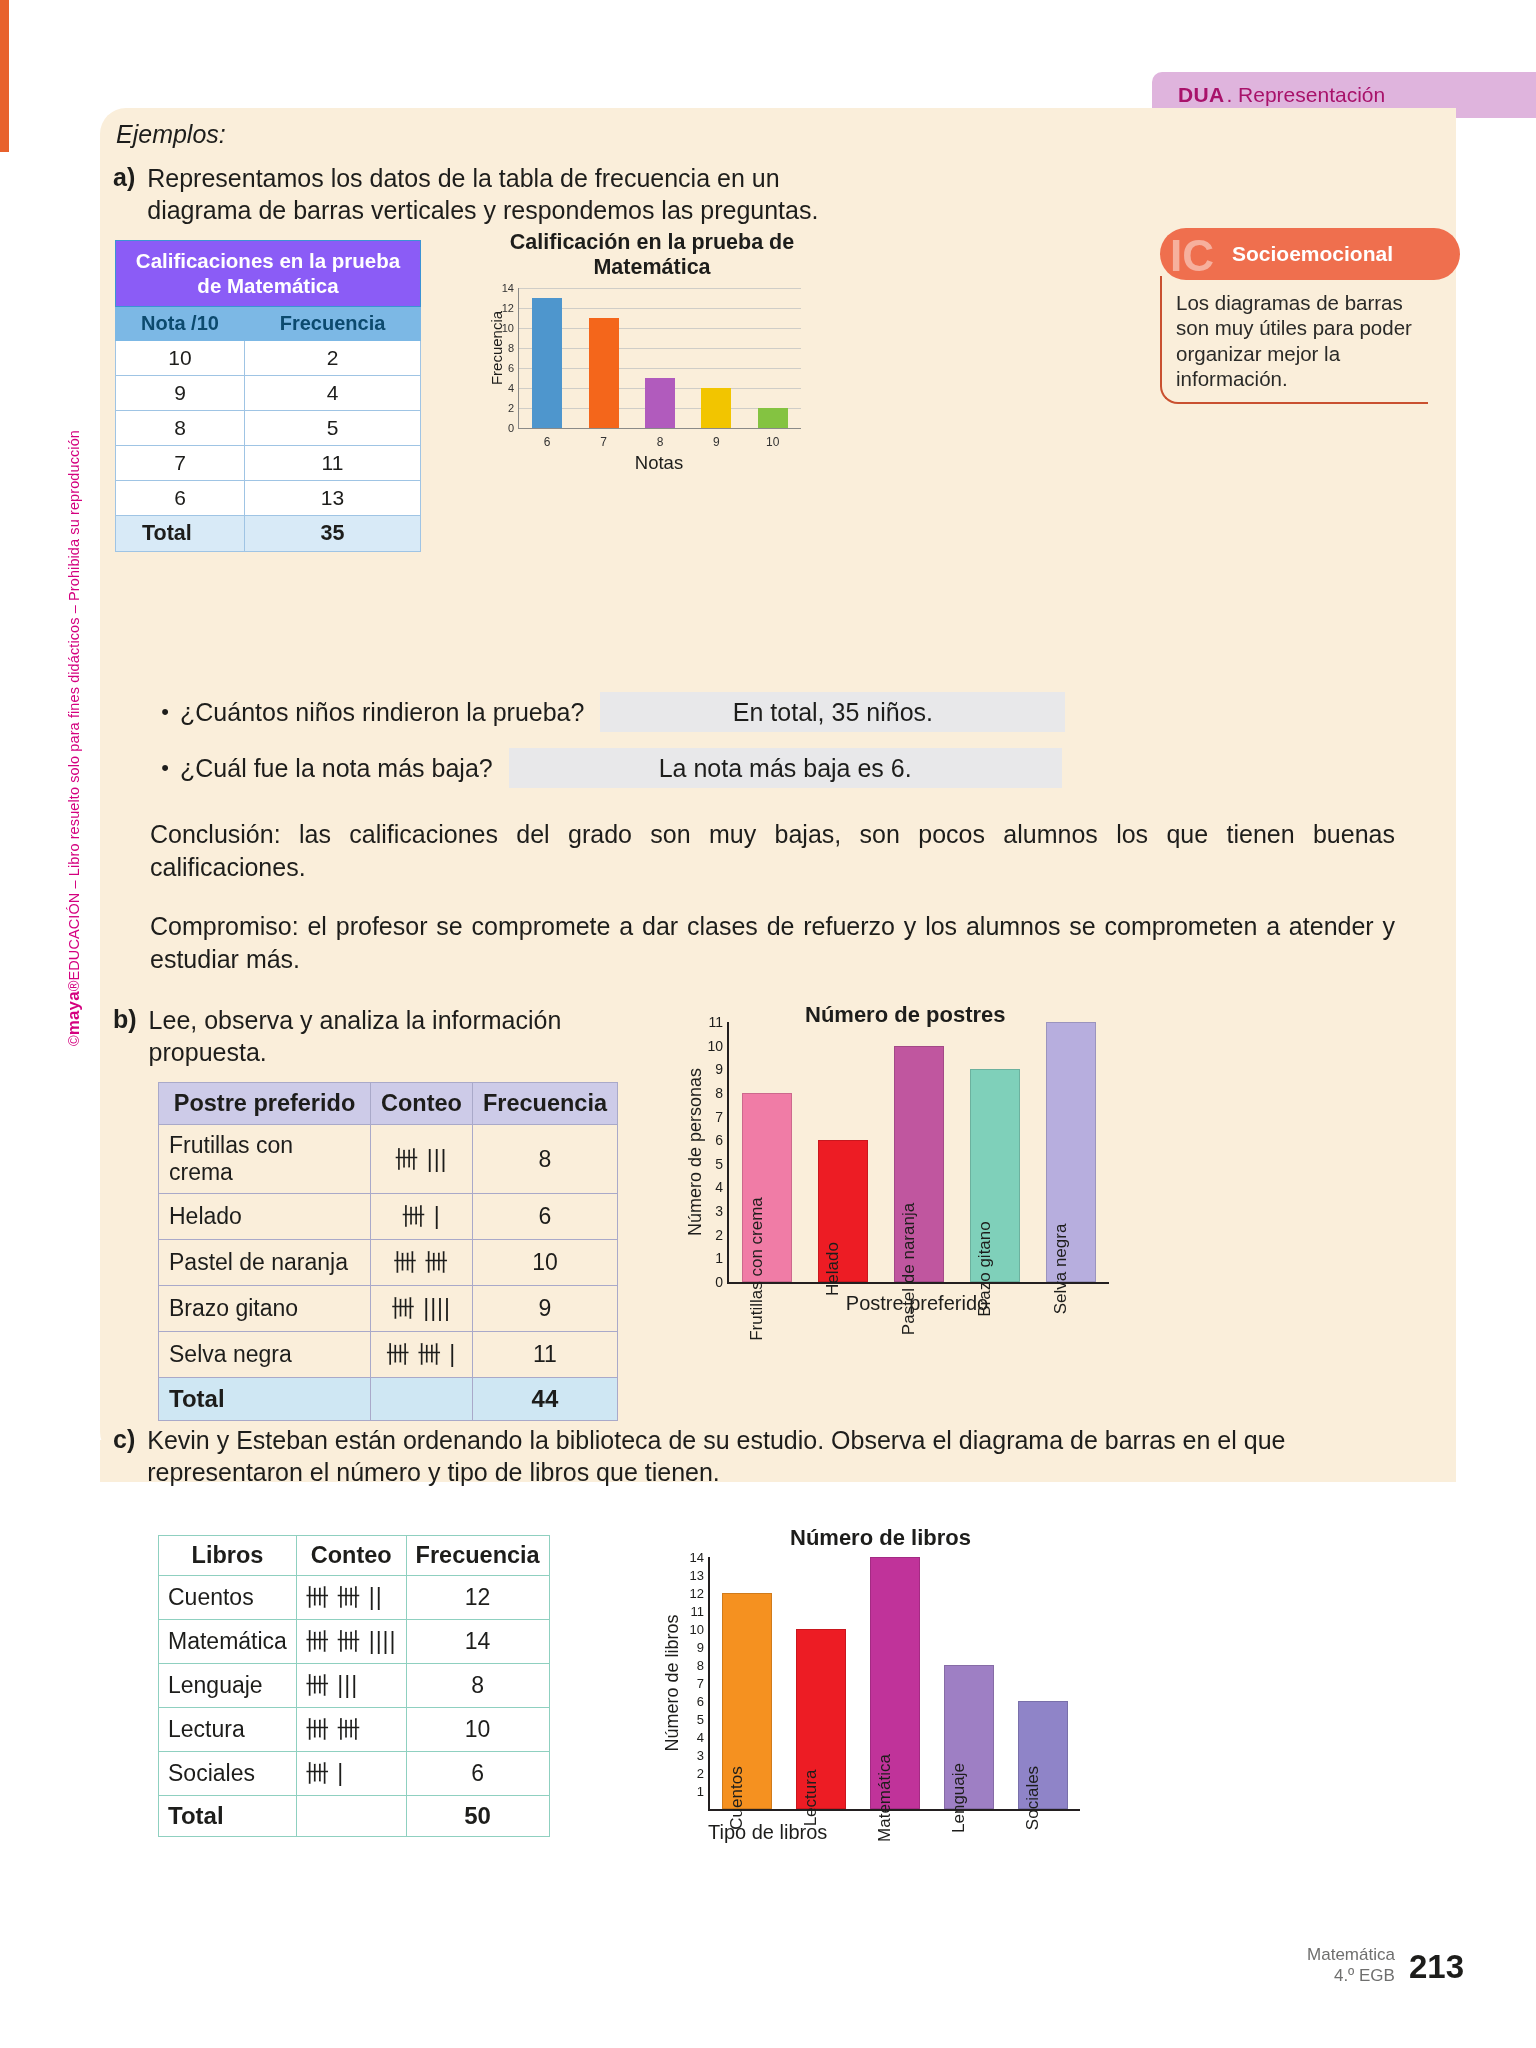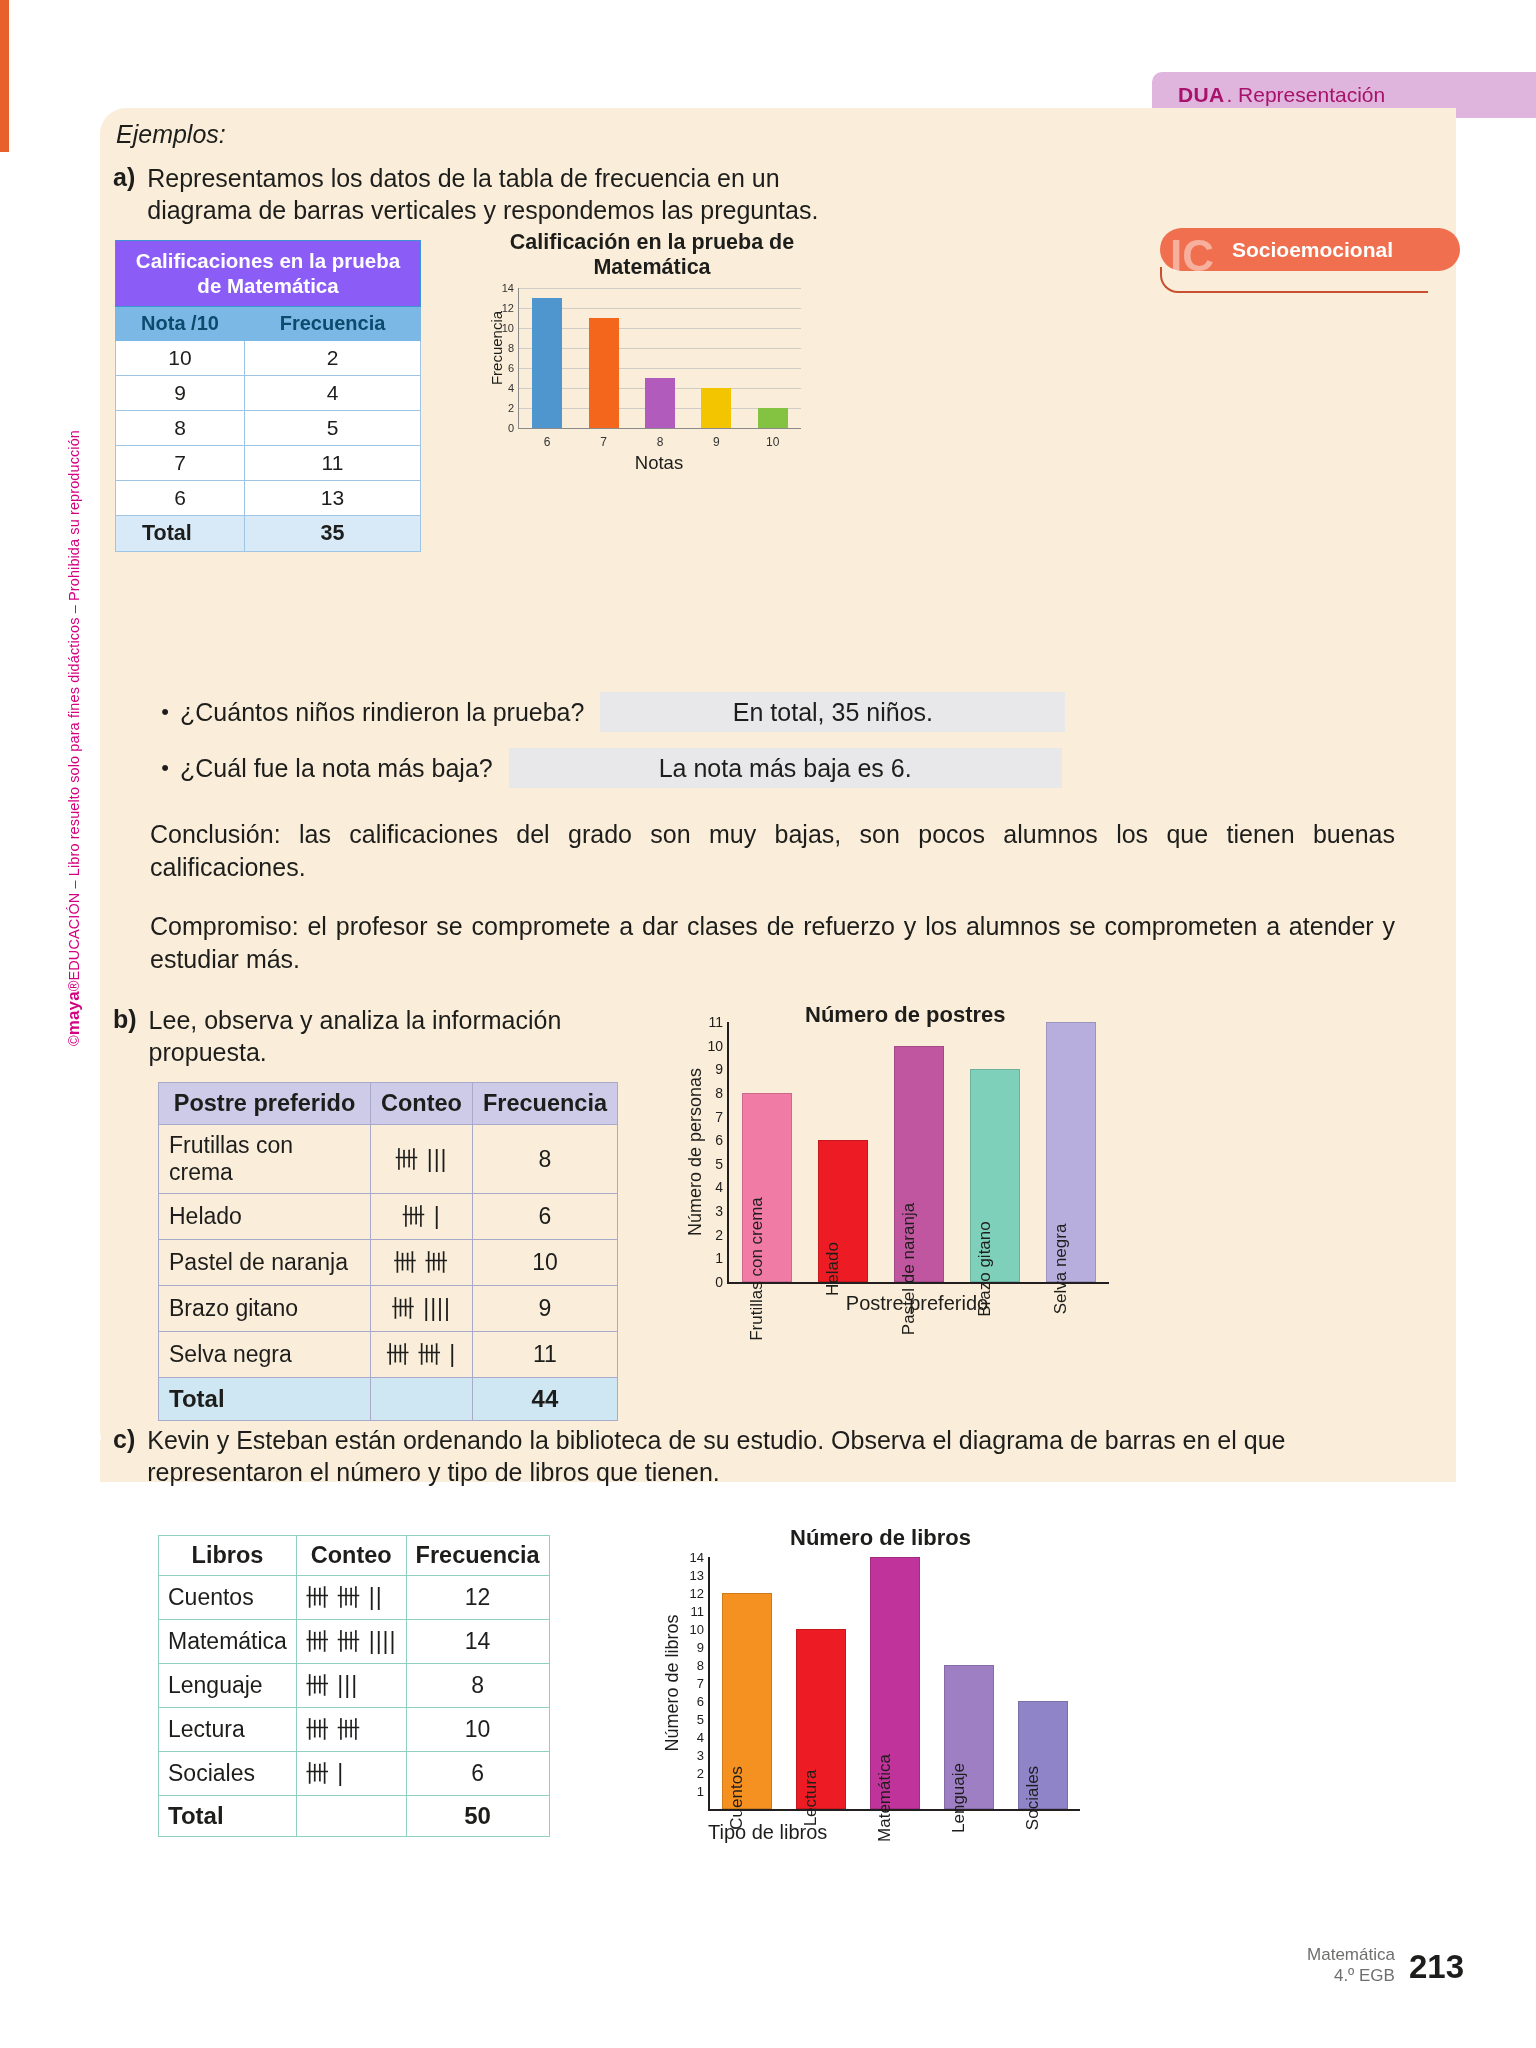--- a/index.html
+++ b/index.html
@@ -45,21 +45,21 @@
   .itemlabel{font-weight:bold;font-size:25px;}
   .body-txt{font-size:25px;line-height:1.26;}
 
   .blk-a{position:absolute;left:113px;top:163px;width:730px;}
   .blk-a .row{display:flex;gap:12px;}
   .blk-a .txt{flex:1;}
 
   
   .socio-wrap{position:absolute;left:1160px;top:228px;width:300px;}
   .socio-head{
-    position:relative;height:43px;background:#ef6f4e;border-radius:26px;
+    position:relative;height:52px;background:#ef6f4e;border-radius:26px;
     display:flex;align-items:center;padding-left:72px;box-sizing:border-box;
     color:#fff;font-size:21px;font-weight:bold;
   }
   .ic-glyph{
     position:absolute;left:10px;top:6px;width:62px;height:46px;
     color:rgba(255,255,255,.45);font-size:44px;font-weight:bold;line-height:44px;
   }
   .socio-body{
     margin-top:-4px;padding:14px 4px 10px 14px;
     font-size:20.5px;line-height:1.24;color:#2a2a28;
@@ -168,20 +168,21 @@
     <div class="txt body-txt">Representamos los datos de la tabla de frecuencia en un diagrama de barras verticales y respondemos las preguntas.</div>
   </div>
 </div>
 
 <div class="socio-wrap">
   <div class="socio-head">
     <span class="ic-glyph">IC</span>
     <span>Socioemocional</span>
   </div>
   <div class="socio-body">
+    <div>Los diagramas de barras son muy útiles para poder organizar mejor la información.</div>
   </div>
 </div>
 
 <table class="tblA">
   <tbody>
       <tr>
         <td class="title" colspan="2">Calificaciones en la prueba de Matemática</td>
       </tr>
   <tr>
     <td class="sub">Nota /10</td>

